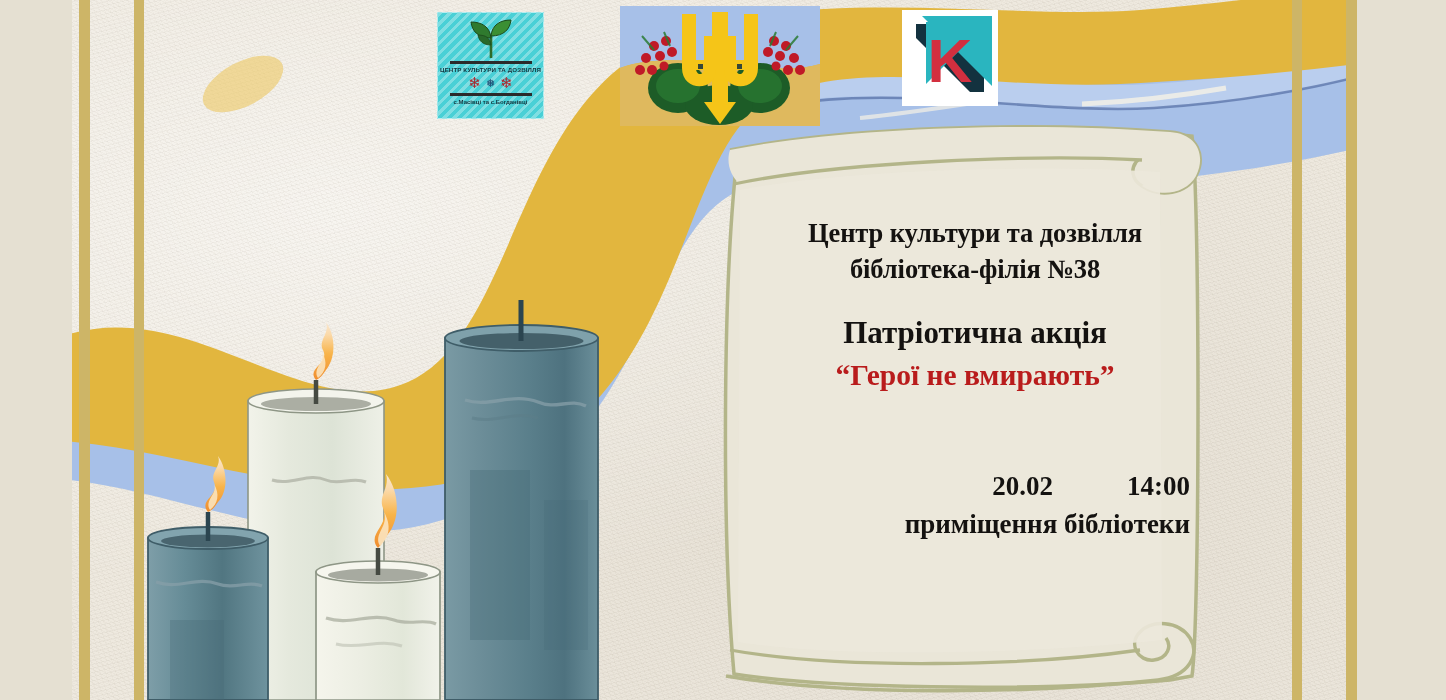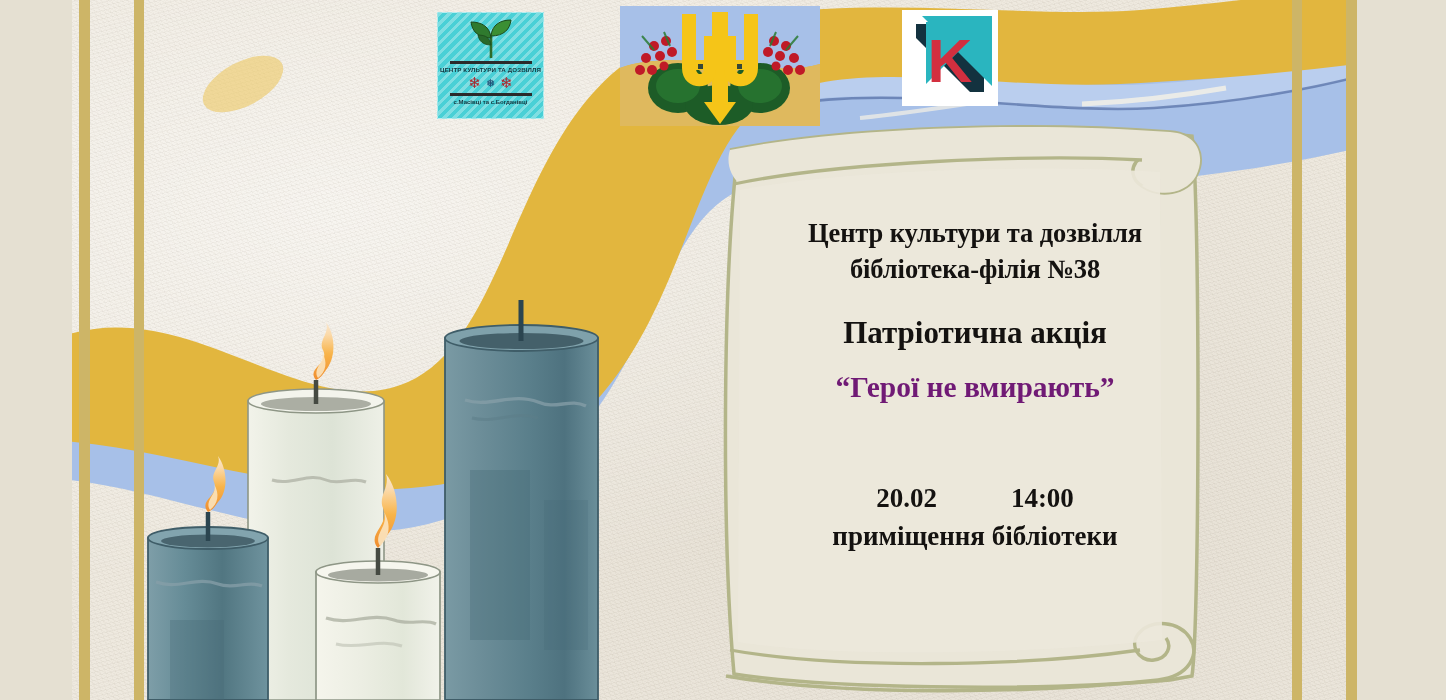--- a/index.html
+++ b/index.html
@@ -84,27 +84,27 @@
   .scroll-text{
     position:absolute;left:60px;top:95px;width:430px;
     text-align:center;color:#141210;
   }
   .org-line{
     font-size:26.5px;font-weight:bold;line-height:1.37;letter-spacing:-.1px;
   }
   .act-block{margin-top:26px;}
   .act-title{font-size:31px;font-weight:bold;line-height:1.25;}
   .act-quote{
-    font-size:29.5px;font-weight:bold;line-height:1.3;color:#701a75;margin-top:16px;
+    font-size:29.5px;font-weight:bold;line-height:1.3;color:#b91c1c;margin-top:4px;
   }
   .when-row{
-    margin-top:76px;display:flex;justify-content:center;gap:74px;
+    margin-top:76px;display:flex;justify-content:flex-end;gap:74px;
     font-size:27px;font-weight:bold;
   }
-  .place{font-size:27px;font-weight:bold;margin-top:7px;}
+  .place{font-size:27px;font-weight:bold;margin-top:7px;text-align:right;}
 </style>
 </head>
 <body>
 
 <div id="poster">
 
   <div class="paper-field">
     <div class="grain"></div>
   </div>
 

